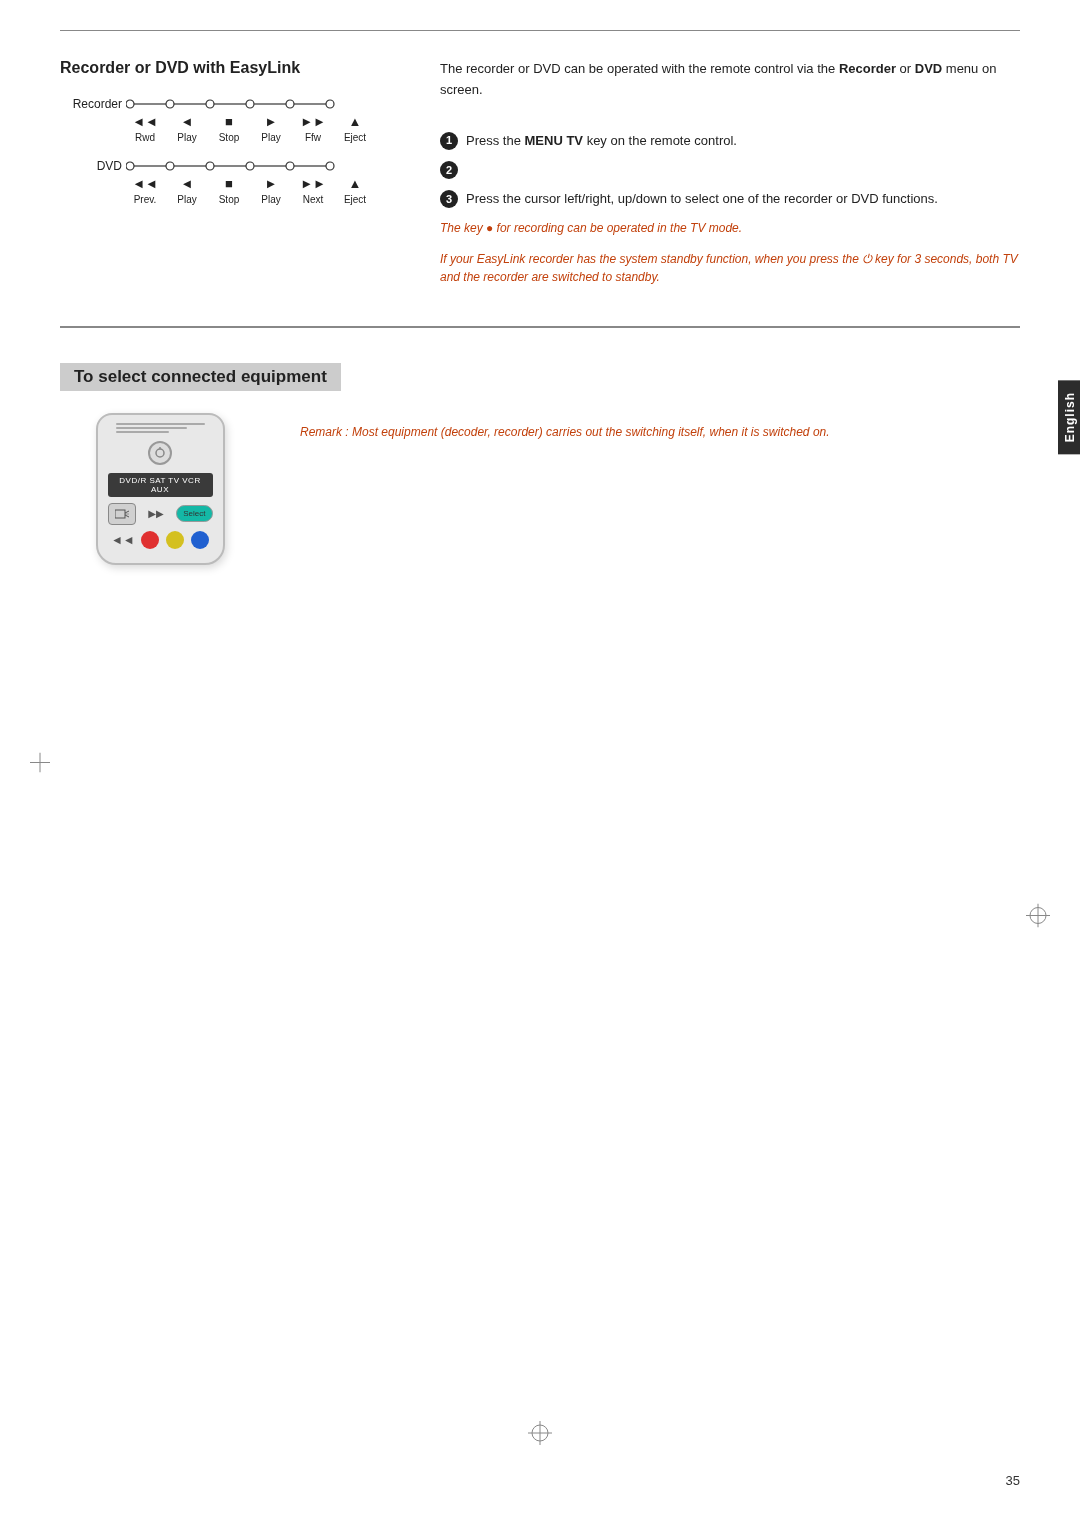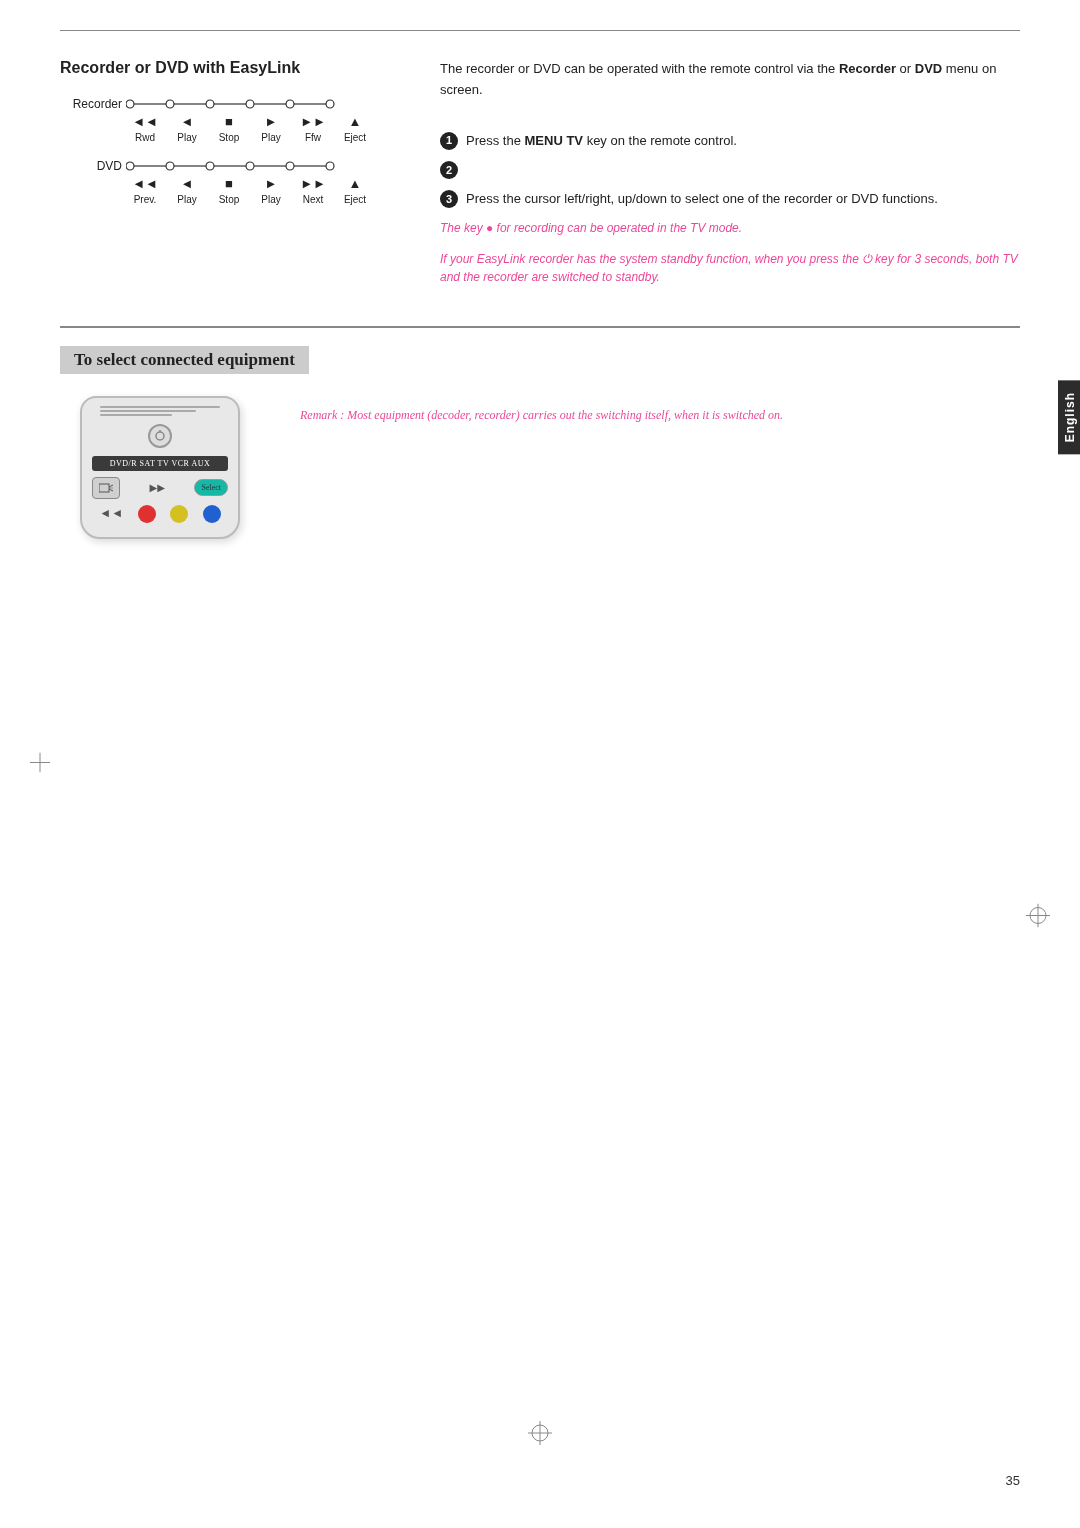--- a/index.html
+++ b/index.html
@@ -101,31 +101,30 @@
       display: flex;
       align-items: center;
       justify-content: center;
       font-size: 11px;
       margin-top: 1px;
     }
 
     .italic-note {
       font-style: italic;
       font-size: 12px;
-      color: #ec4899;
+      color: #c2410c;
       margin-top: 10px;
       line-height: 1.5;
     }
 
     
     .section-select {
       border-top: 2px solid #888;
-      padding-top: 18px;
+      padding-top: 35px;
       margin-top: 10px;
-      font-family: Liberation Serif, serif;
     }
 
     .section-select-title {
       font-size: 17px;
       font-weight: bold;
       background: #ccc;
       display: inline-block;
       padding: 4px 14px;
       margin-bottom: 22px;
     }
@@ -137,21 +136,21 @@
 
     .remote-illustration {
       flex: 0 0 200px;
       display: flex;
       align-items: flex-start;
       justify-content: center;
     }
 
     
     .remote-body {
-      width: 160px;
+      width: 129px;
       background: #e8e8e8;
       border-radius: 16px 16px 20px 20px;
       border: 2px solid #bbb;
       padding: 8px 10px 14px 10px;
       position: relative;
       box-shadow: 2px 3px 8px rgba(0,0,0,0.15);
     }
 
     .remote-top-lines {
       display: flex;

